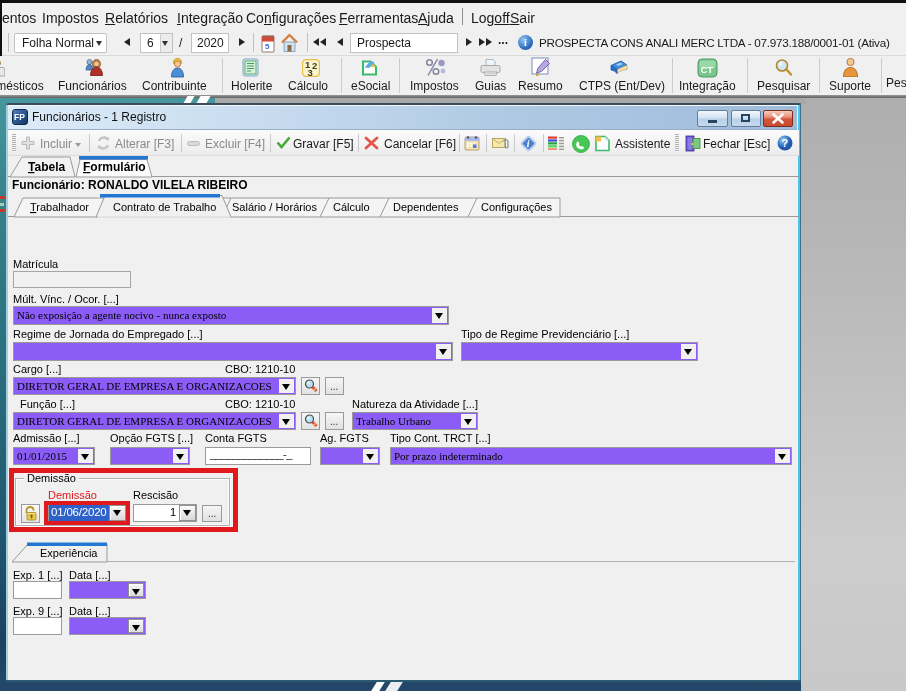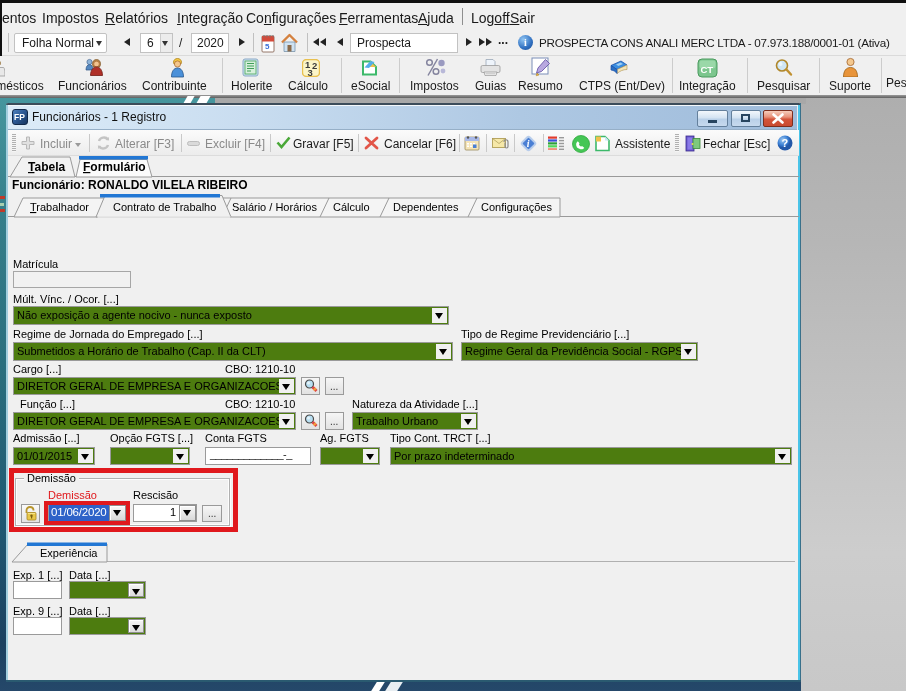--- a/index.html
+++ b/index.html
@@ -1,20 +1,20 @@
 <!DOCTYPE html>
 <html><head>
 <meta charset="utf-8">
 <style>
 * { margin:0; padding:0; box-sizing:border-box; }
 html,body { width:906px; height:691px; overflow:hidden; }
 body { position:relative; font-family:"Liberation Sans",sans-serif; background:linear-gradient(180deg,#a9a9a9 0%,#b6b6b6 35%,#cdcdcd 80%,#c8c8c8 100%); }
 .abs { position:absolute; }
 .lbl { position:absolute; font-size:11px; color:#000; white-space:nowrap; }
-.combo { position:absolute; background:#4d7c0f; border:1px solid #9a9a9a; }
+.combo { position:absolute; background:#8b5cf6; border:1px solid #9a9a9a;font-family:Liberation Serif, serif; }
 .combo .tx { position:absolute; left:3px; top:2px; font-size:11px; white-space:nowrap; }
 .cbtn { position:absolute; right:1px; top:1px; bottom:1px; width:15px; background:#f0f0f0; }
 .cbtn:after { content:""; position:absolute; left:3px; top:5px; border-left:4px solid transparent; border-right:4px solid transparent; border-top:6px solid #000; }
 .cbtn3d { position:absolute; right:1px; top:1px; bottom:1px; width:16px; background:linear-gradient(180deg,#f6f6f6,#dcdcdc); border:1px solid #8f8f8f; box-shadow:inset 1px 1px 0 #fff; }
 .cbtn3d:after { content:""; position:absolute; left:3px; top:5px; border-left:4px solid transparent; border-right:4px solid transparent; border-top:6px solid #000; }
 .tsep { position:absolute; top:134px; height:18px; width:1px; background:#cccccc; }
 .mi { position:absolute; top:10px; font-size:14px; color:#1a1a1a; }
 .ti { position:absolute; font-size:12px; color:#1a1a1a; white-space:nowrap; }
 .gray { color:#8a8a8a; }
 u { text-decoration:underline; }
@@ -331,26 +331,24 @@
 
 <div class="lbl" style="left:13px;top:258px;">Matrícula</div>
 <div class="abs" style="left:13px;top:271px;width:118px;height:17px;background:#f1f1f1;border:1px solid #a6a6a6;"></div>
 <div class="lbl" style="left:13px;top:293px;">Múlt. Vínc. / Ocor. [...]</div>
 <div class="combo" style="left:13px;top:306px;width:436px;height:19px;">
     <span class="tx">Não exposição a agente nocivo - nunca exposto</span>
     <span class="cbtn"></span>
   </div>
 <div class="lbl" style="left:13px;top:328px;">Regime de Jornada do Empregado [...]</div>
 <div class="combo" style="left:13px;top:342px;width:440px;height:19px;">
-    <span class="tx">Submetidos a Horário de Trabalho (Cap. II da CLT)</span>
     <span class="cbtn"></span>
   </div>
 <div class="lbl" style="left:461px;top:328px;">Tipo de Regime Previdenciário [...]</div>
 <div class="combo" style="left:461px;top:342px;width:237px;height:19px;">
-    <span class="tx">Regime Geral da Previdência Social - RGPS</span>
     <span class="cbtn"></span>
   </div>
 <div class="lbl" style="left:13px;top:363px;">Cargo [...]</div>
 <div class="lbl" style="left:225px;top:363px;">CBO: 1210-10</div>
 <div class="combo" style="left:13px;top:377px;width:283px;height:18px;">
     <span class="tx">DIRETOR GERAL DE EMPRESA E ORGANIZACOES</span>
     <span class="cbtn"></span>
   </div>
 <div class="abs" style="left:301px;top:377px;width:19px;height:18px;background:linear-gradient(180deg,#f6f6f6,#e2e2e2);border:1px solid #9a9a9a;"></div>
 <svg class="abs" style="left:303px;top:378px;" width="16" height="16" viewBox="0 0 16 16">

